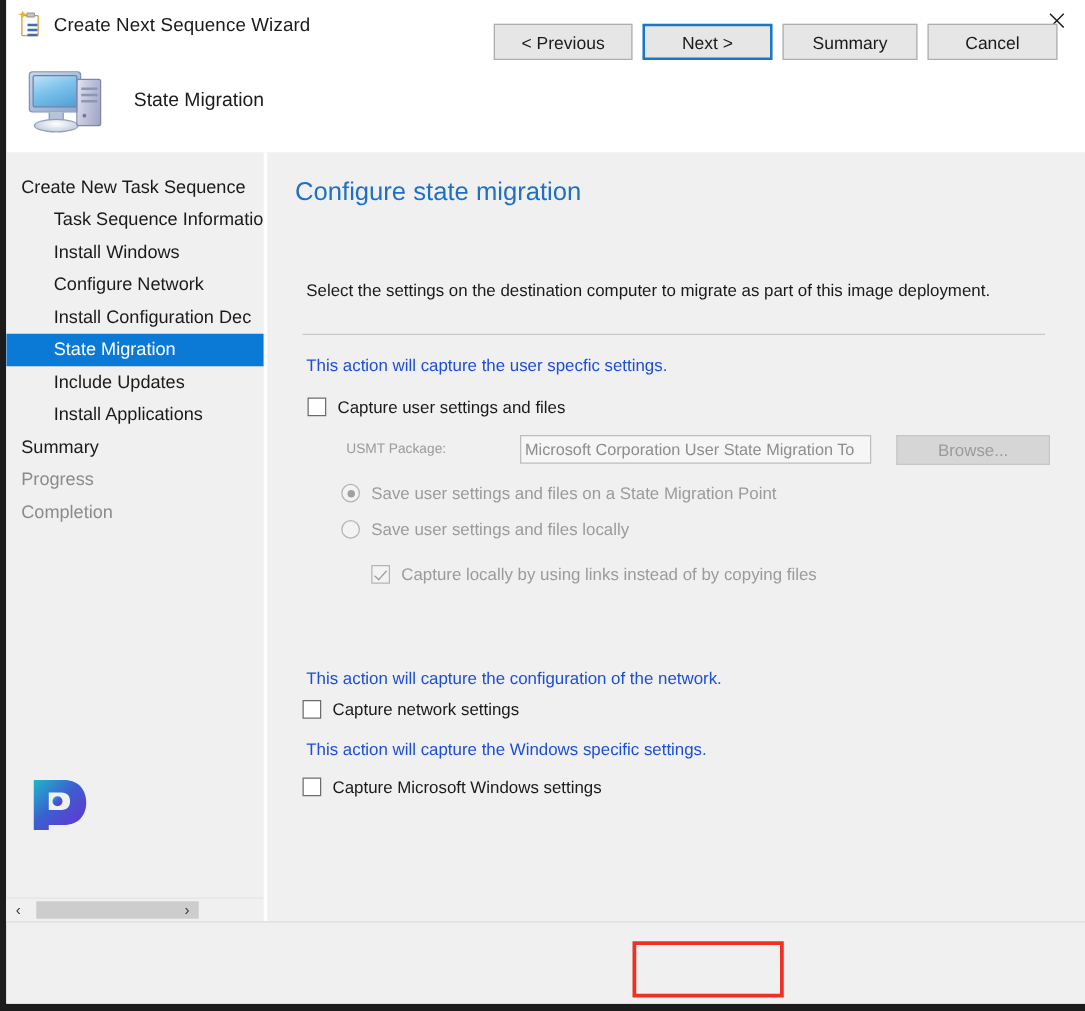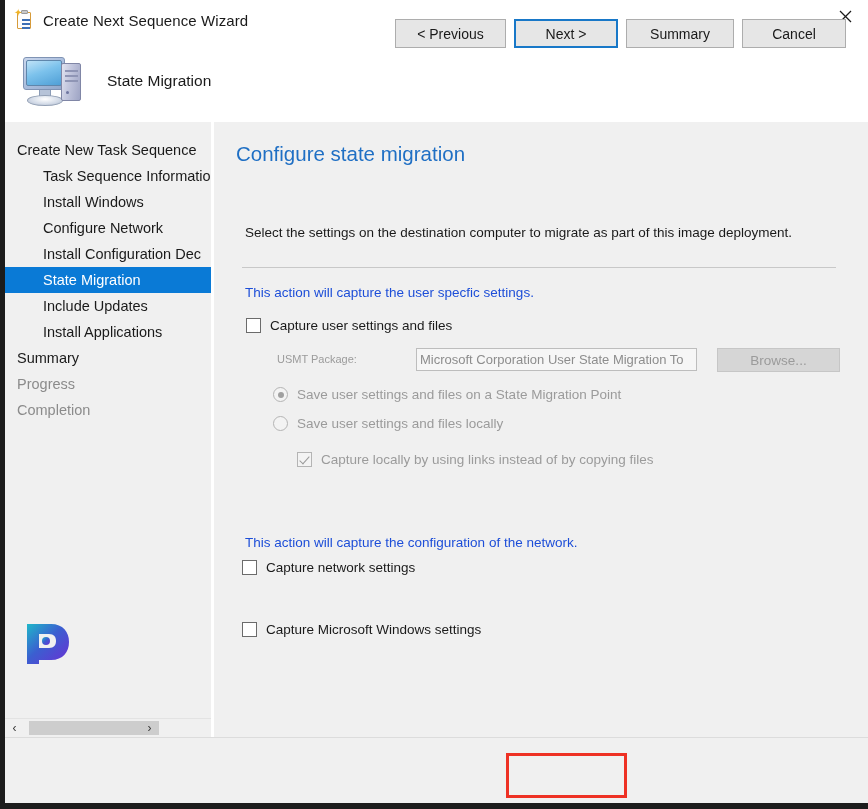--- a/index.html
+++ b/index.html
@@ -531,20 +531,21 @@
     </div>
 
     <div class="divider-v"></div>
 
     <div class="content">
       <div class="page-title">Configure state migration</div>
       <div class="intro-text">Select the settings on the destination computer to migrate as part of this image deployment.</div>
       <div class="hr"></div>
       <div class="section-label lbl-user">This action will capture the user specfic settings.</div>
       <div class="section-label lbl-network">This action will capture the configuration of the network.</div>
+      <div class="section-label lbl-windows">This action will capture the Windows specific settings.</div>
     </div>
   </div>
 
   <div class="check-row row-capture-user">
     <span class="cb"></span>
     <span class="txt">Capture user settings and files</span>
   </div>
 
   <div class="usmt-label">USMT Package:</div>
   <div class="usmt-input">Microsoft Corporation User State Migration To</div>

